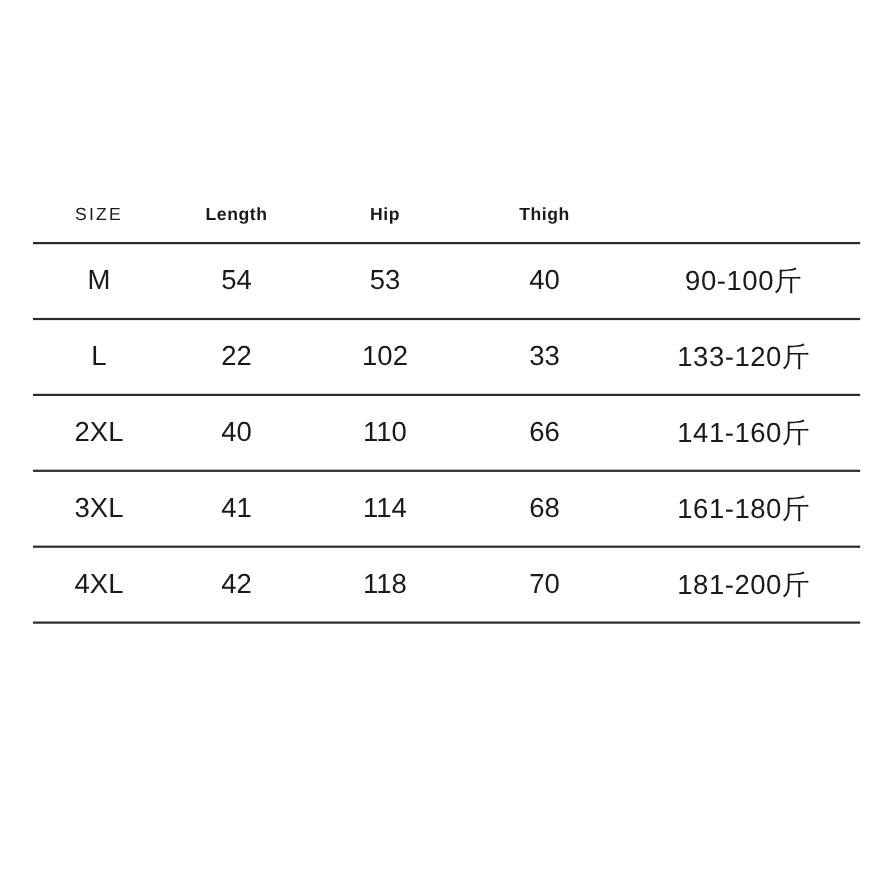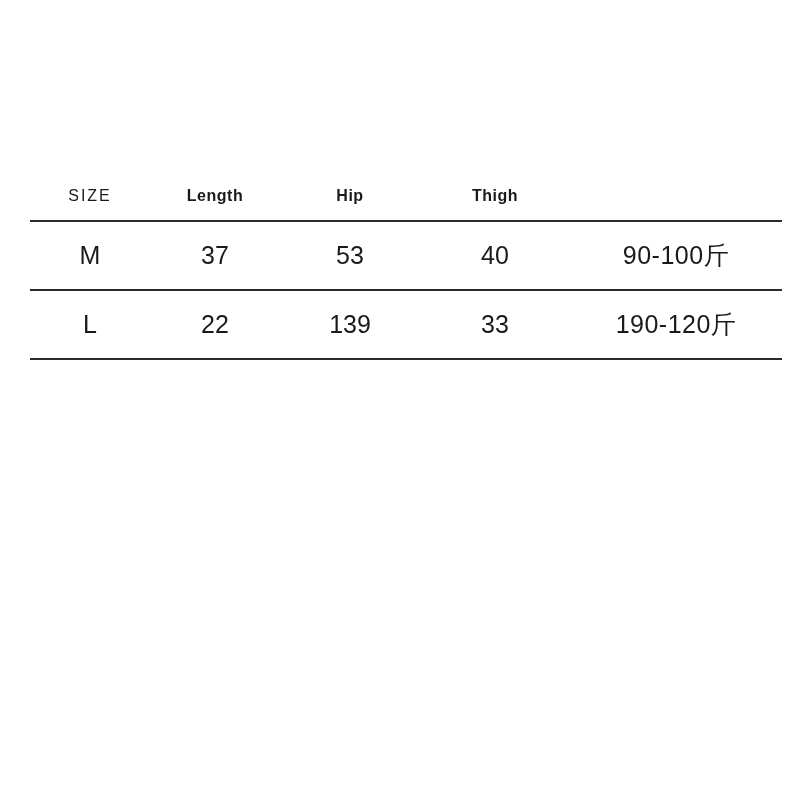--- a/index.html
+++ b/index.html
@@ -105,28 +105,49 @@
         <th class="size-head">SIZE</th>
         <th>Length</th>
         <th>Hip</th>
         <th>Thigh</th>
         <th></th>
       </tr>
     </thead>
     <tbody>
       <tr>
         <td>M</td>
-        <td>37</td>
+        <td>54</td>
         <td>53</td>
         <td>40</td>
         <td class="cell-weight">90-100斤</td>
       </tr>
       <tr>
         <td>L</td>
         <td>22</td>
-        <td>139</td>
+        <td>102</td>
         <td>33</td>
-        <td class="cell-weight">190-120斤</td>
+        <td class="cell-weight">133-120斤</td>
+      </tr>
+      <tr>
+        <td>2XL</td>
+        <td>40</td>
+        <td>110</td>
+        <td>66</td>
+        <td class="cell-weight">141-160斤</td>
+      </tr>
+      <tr>
+        <td>3XL</td>
+        <td>41</td>
+        <td>114</td>
+        <td>68</td>
+        <td class="cell-weight">161-180斤</td>
+      </tr>
+      <tr>
+        <td>4XL</td>
+        <td>42</td>
+        <td>118</td>
+        <td>70</td>
+        <td class="cell-weight">181-200斤</td>
       </tr>
     </tbody>
   </table>
 
 </div>
 
 </body></html>

